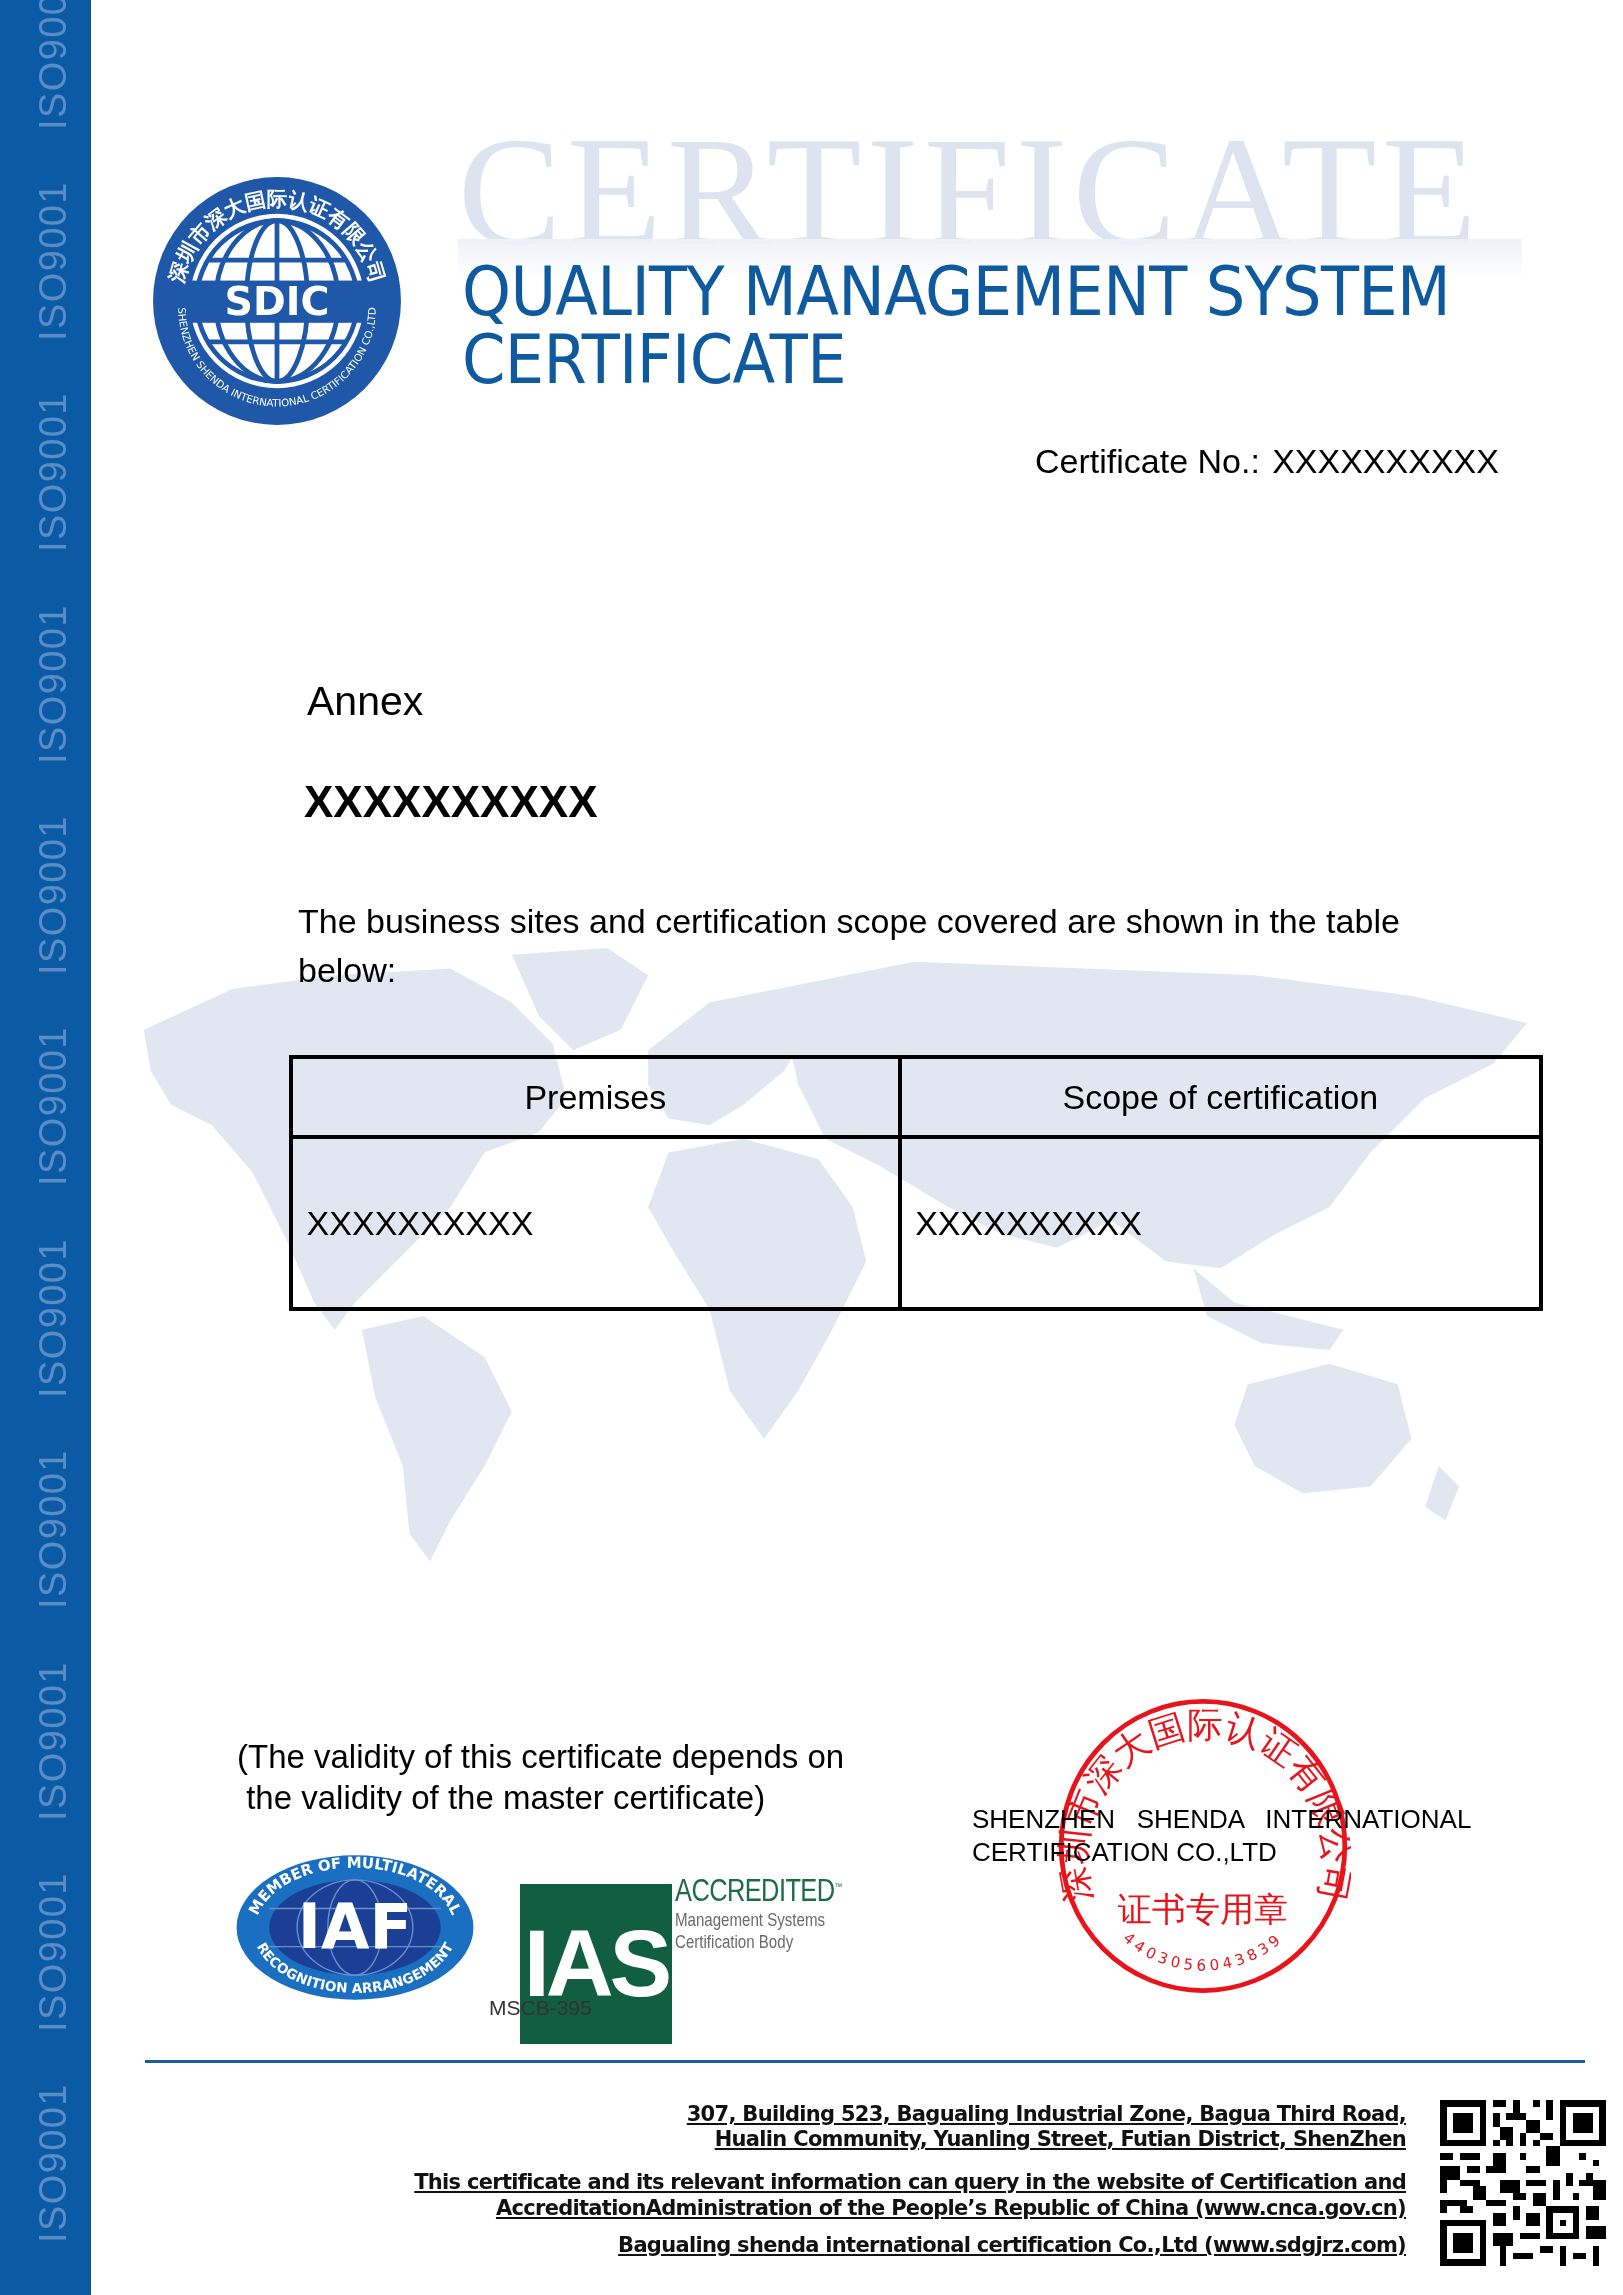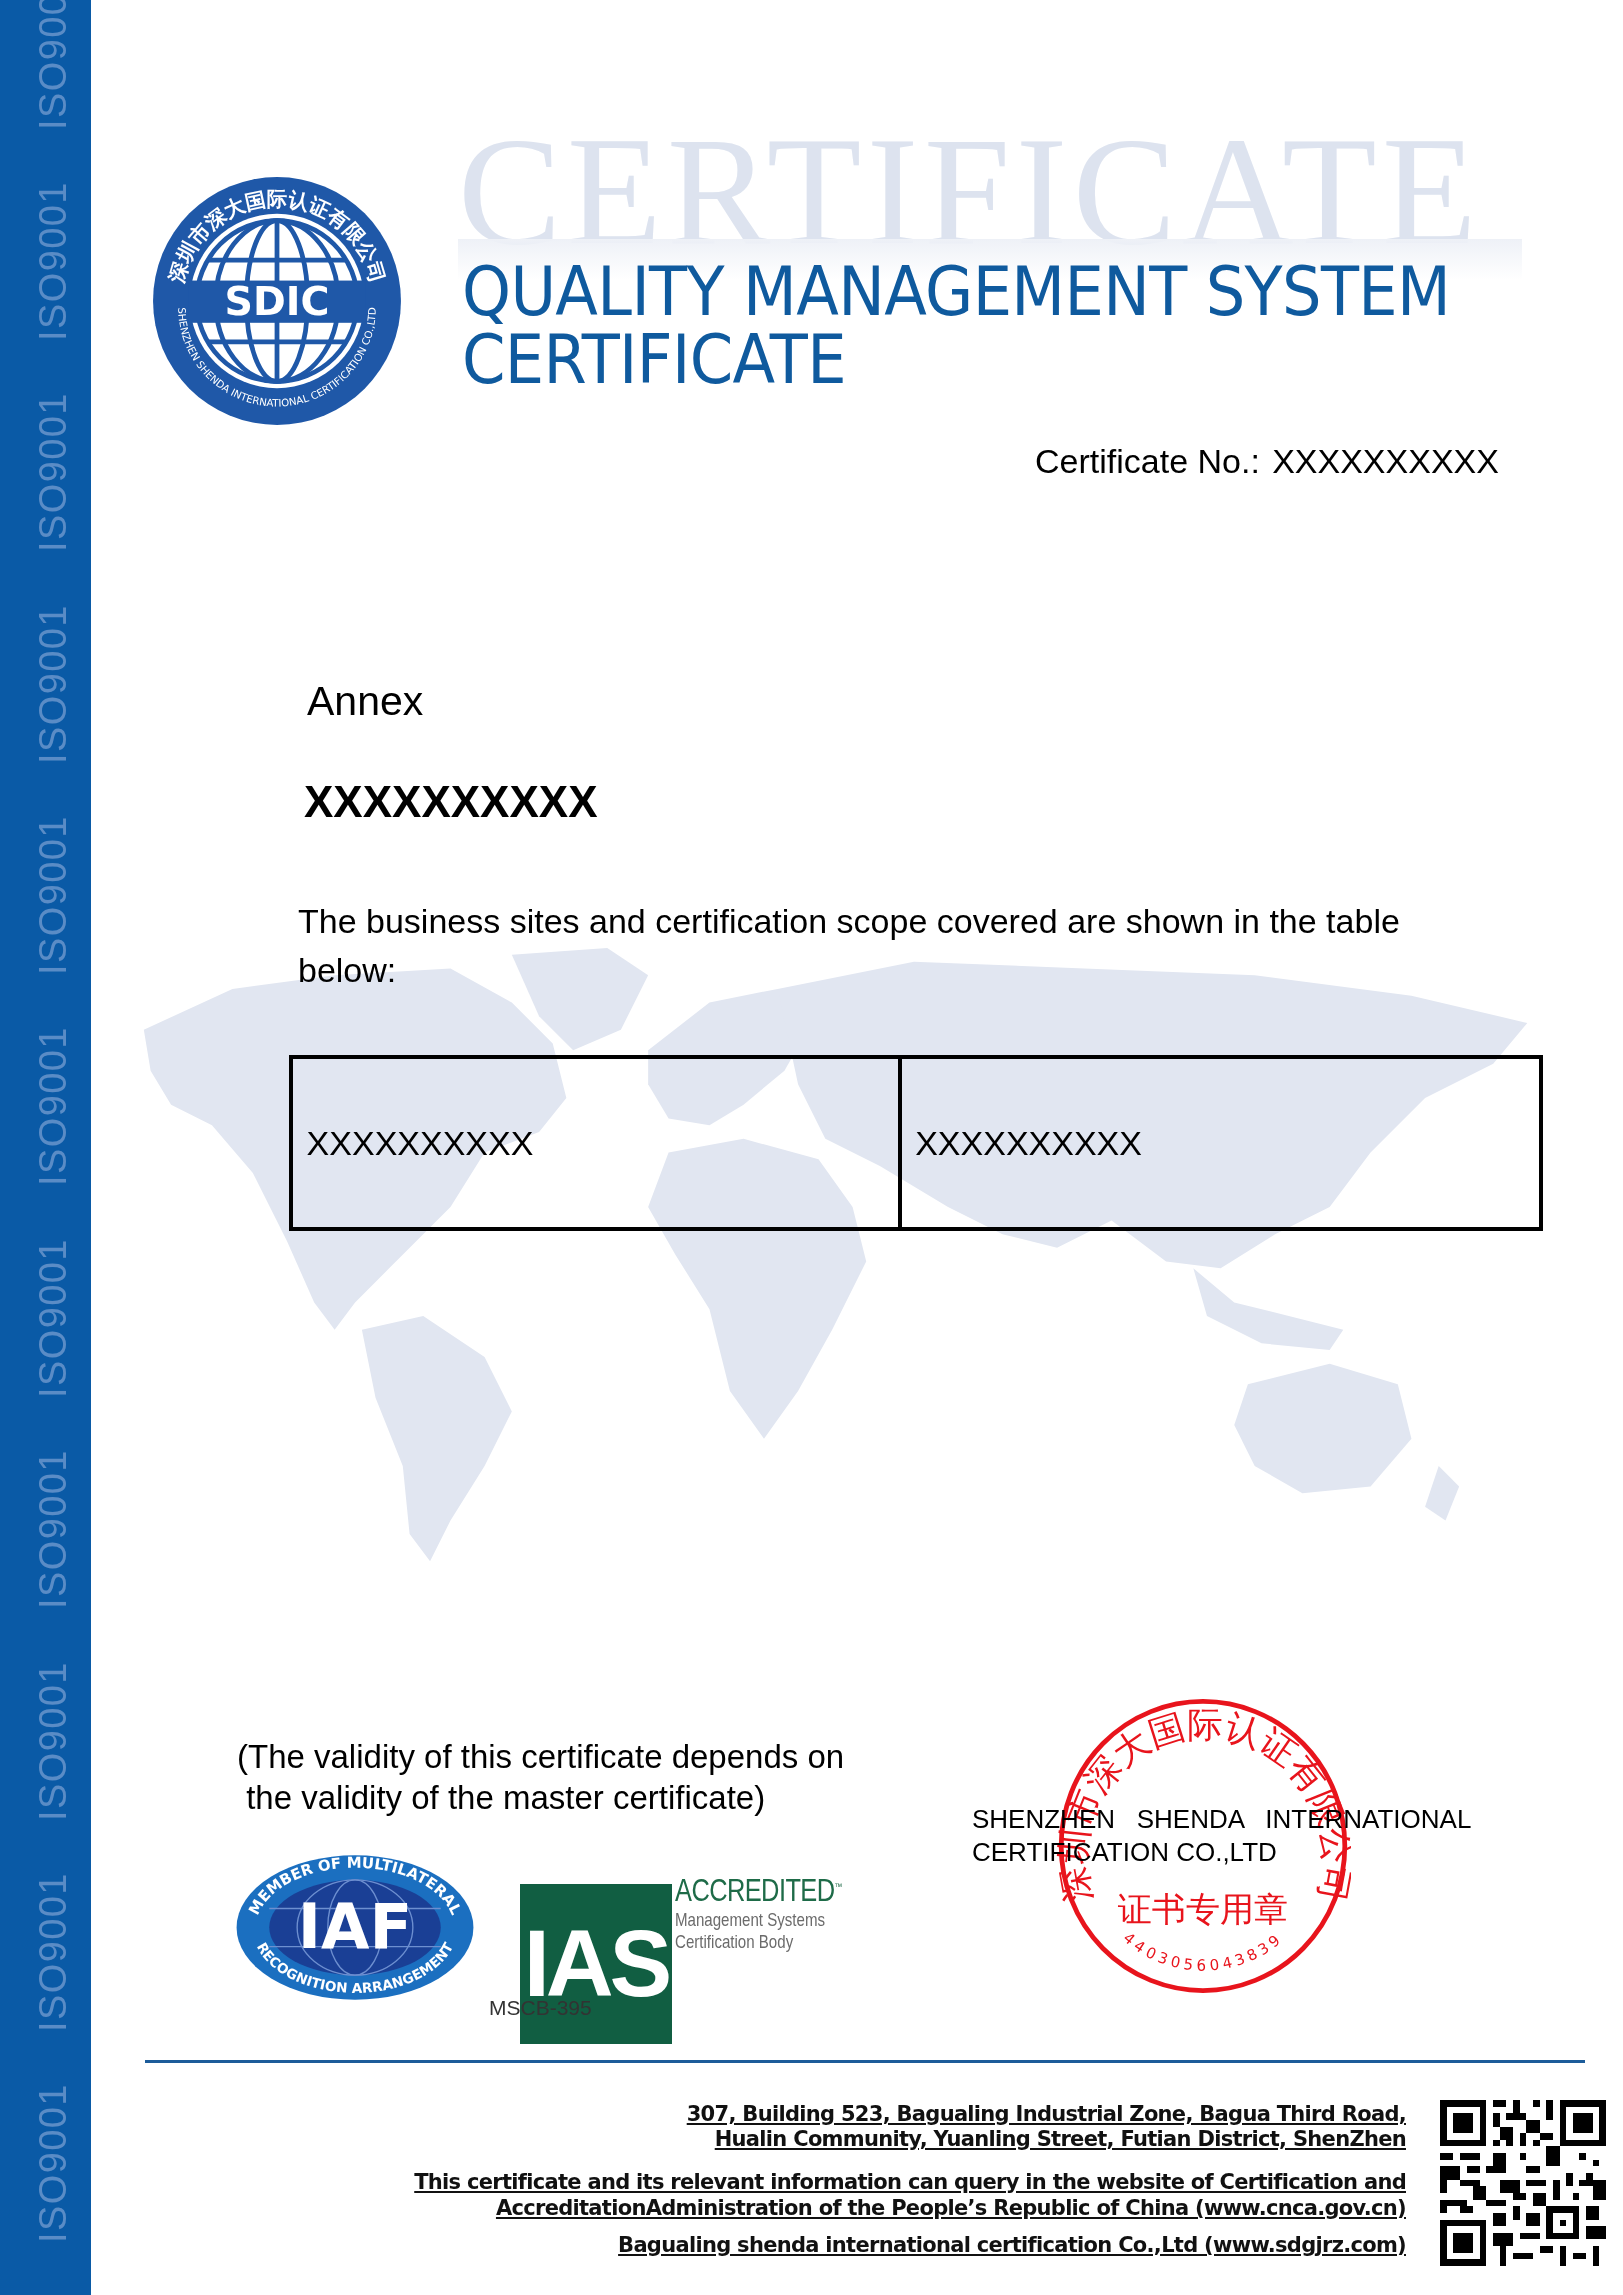--- a/index.html
+++ b/index.html
@@ -141,20 +141,24 @@
 <div id="cert-no" class="abs">
   <span style="margin-left:0">Certificate No.:</span><span>XXXXXXXXXX</span>
 </div>
 
 <div id="annex-label" class="abs">Annex</div>
 <div id="company" class="abs">XXXXXXXXXX</div>
 <div id="intro" class="abs">The business sites and certification scope covered are shown in the table below:</div>
 
 <table id="scope-table" class="abs">
   <tbody>
+      <tr>
+    <th class="c1">Premises</th>
+    <th>Scope of certification</th>
+  </tr>
   <tr>
     <td class="c1">XXXXXXXXXX</td>
     <td>XXXXXXXXXX</td>
   </tr>
 </tbody>
   </table>
 
 <div id="validity" class="abs"><span>(The validity of this certificate depends on</span>
 <span> the validity of the master certificate)</span></div>
 

